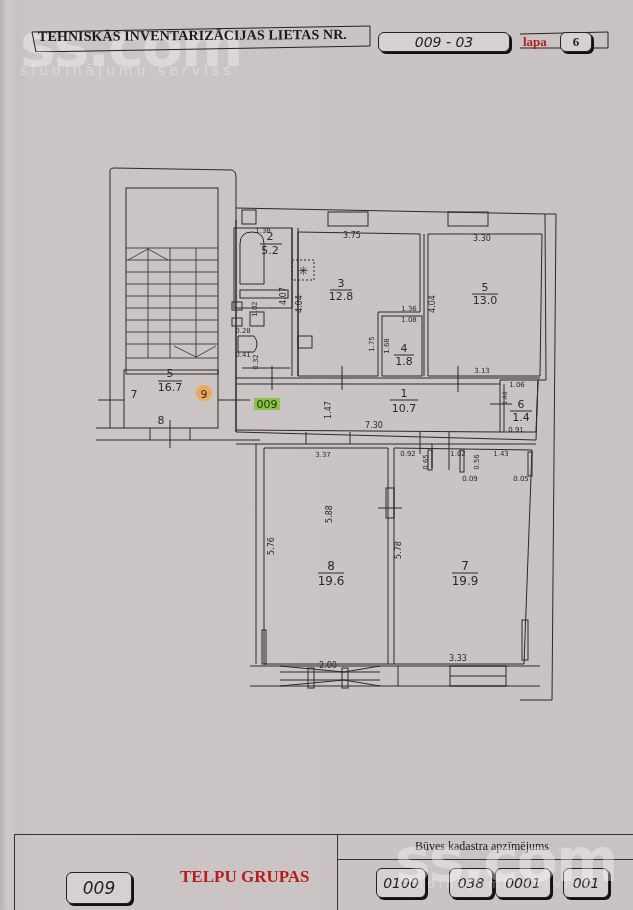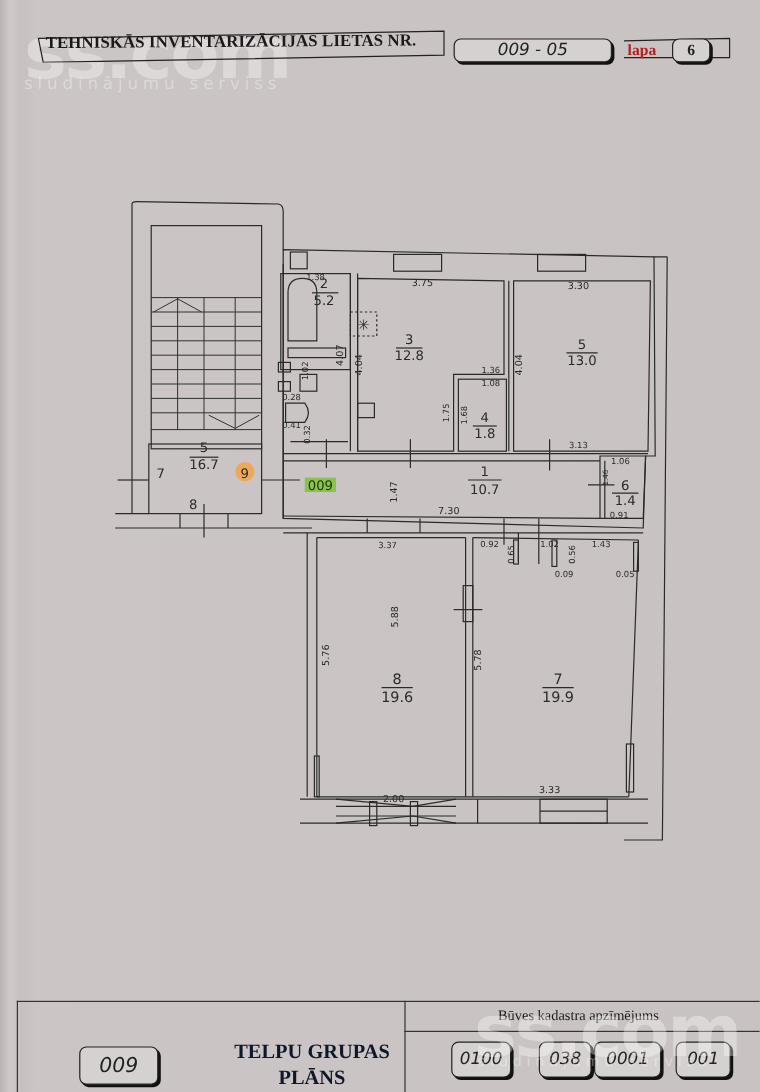--- a/index.html
+++ b/index.html
@@ -14,38 +14,38 @@
   .watermark{position:absolute;color:rgba(255,255,255,0.35);font-family:"DejaVu Sans",sans-serif;pointer-events:none;}
   .wm-top-big{left:20px;top:10px;font-size:60px;font-weight:bold;letter-spacing:-2px;}
   .wm-top-small{left:20px;top:62px;font-size:14px;letter-spacing:4px;}
   .wm-bot-big{left:395px;top:825px;font-size:60px;font-weight:bold;letter-spacing:-2px;}
   .wm-bot-small{left:398px;top:877px;font-size:12px;letter-spacing:4px;}
   svg.plan{position:absolute;left:0;top:0;}
   .footer{position:absolute;left:14px;top:834px;width:640px;height:80px;border-top:1px solid #333;border-left:1px solid #333;}
   .footer-divider{position:absolute;left:337px;top:834px;width:1px;height:80px;background:#333;}
   .footer-hline{position:absolute;left:337px;top:859px;width:300px;height:1px;background:#333;}
   .group-box{left:66px;top:872px;width:64px;height:30px;font-size:17px;line-height:30px;}
-  .group-title{position:absolute;left:180px;top:866px;width:160px;text-align:center;font-weight:bold;font-size:17px;color:#0f172a;line-height:21px;}
+  .group-title{position:absolute;left:180px;top:866px;width:160px;text-align:left;font-weight:bold;font-size:17px;color:#b91c1c;line-height:21px;}
   .cad-label{position:absolute;left:415px;top:839px;font-weight:normal;font-size:12px;color:#1a1a1a;}
   .cad{top:868px;height:28px;font-size:14px;line-height:28px;}
 </style>
 </head>
 <body>
 
 <div class="page"></div>
 
 <div class="watermark wm-top-big">ss.com</div>
 <div class="watermark wm-top-small">sludinājumu serviss</div>
 
 <svg class="header-band" width="580" height="30" viewBox="0 0 580 30">
   <path d="M2,10 L340,4 L340,24 L6,30 Z" fill="none" stroke="#222" stroke-width="1"></path>
   <path d="M490,12 L578,10 L578,26 L490,26" fill="none" stroke="#222" stroke-width="1"></path>
 </svg>
 <div class="header-title">TEHNISKĀS INVENTARIZĀCIJAS LIETAS NR.</div>
-<div class="box case-no">009 - 05</div>
+<div class="box case-no">009 - 03</div>
 <div class="lapa-label">lapa</div>
 <div class="box lapa-box">6</div>
 
 <svg class="plan" width="633" height="830" viewBox="0 0 633 830" font-family="DejaVu Sans, sans-serif" fill="none" stroke="#2a2a2a" stroke-width="1">
 
   <path d="M110,170 Q110,168 114,168 L232,170 Q236,171 236,176 L236,208"></path>
   <path d="M110,170 L110,380"></path>
   <rect x="126" y="188" width="92" height="186"></rect>
 
   <g stroke-width="0.8">
@@ -236,21 +236,20 @@
     <text x="458" y="661" font-size="8" text-anchor="middle">3.33</text>
   </g>
 </svg>
 
 <div class="footer"></div>
 <div class="footer-divider"></div>
 <div class="footer-hline"></div>
 <div class="box group-box">009</div>
 <div class="group-title">
   <div>TELPU GRUPAS</div>
-  <div>PLĀNS</div>
 </div>
 <div class="cad-label">Būves kadastra apzīmējums</div>
 <div class="box cad" style="left:376px;width:48px;">0100</div>
 <div class="box cad" style="left:438px;width:42px;margin-left:11px;">038</div>
 <div class="box cad" style="left:495px;width:54px;">0001</div>
 <div class="box cad" style="left:563px;width:44px;">001</div>
 
 <div class="watermark wm-bot-big">ss.com</div>
 <div class="watermark wm-bot-small">sludinājumu serviss</div>
 

